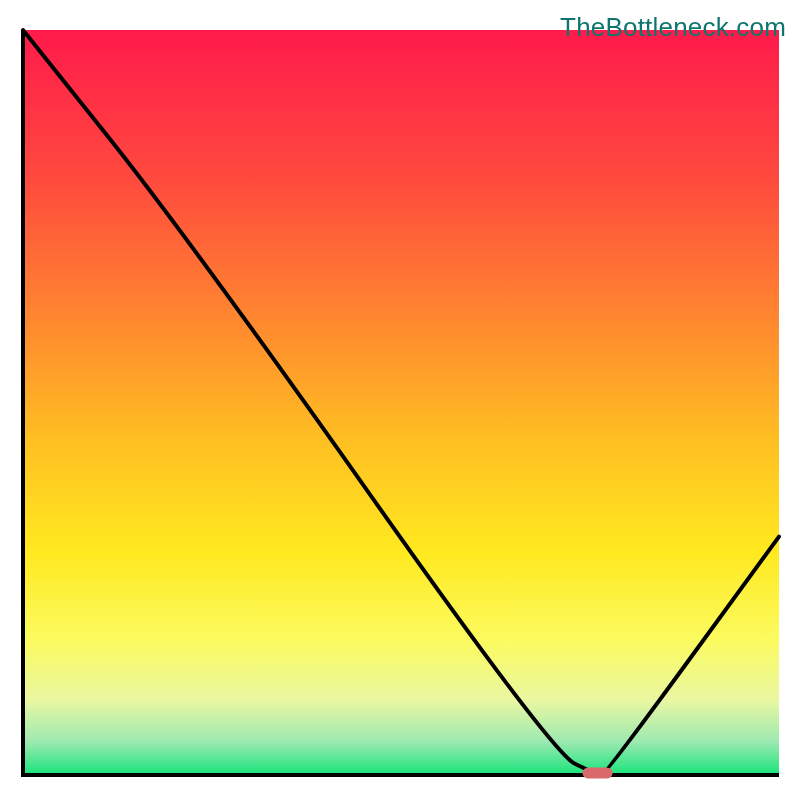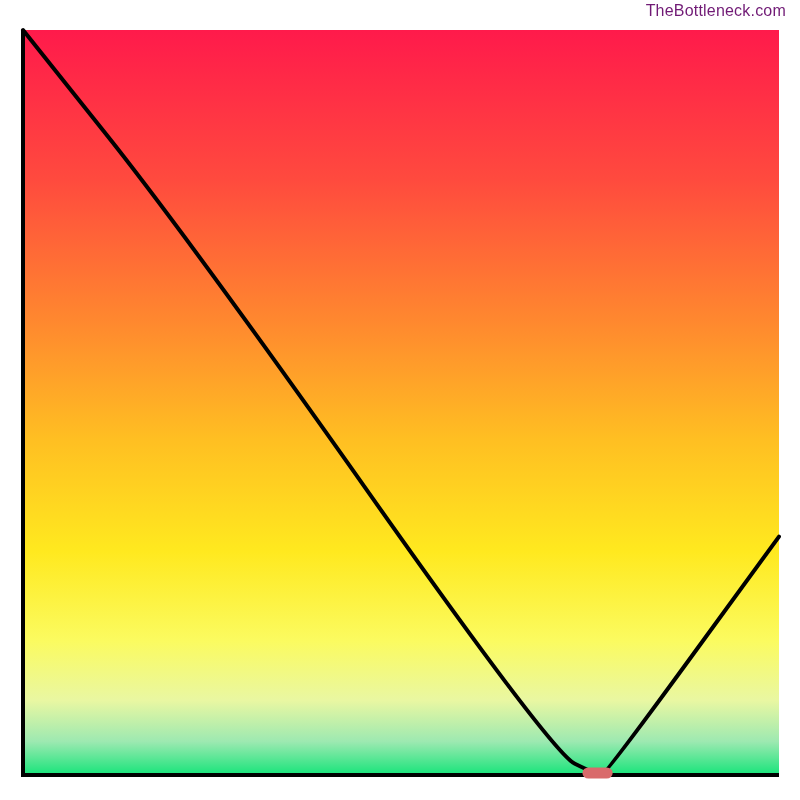--- a/index.html
+++ b/index.html
@@ -11,25 +11,25 @@
     font-family: Arial, Helvetica, sans-serif;
     overflow: hidden;
   }
   .wrap {
     position: relative;
     width: 800px;
     height: 800px;
   }
   .attribution {
     position: absolute;
-    top: 2px;
+    top: 12px;
     right: 14px;
-    font-size: 16px;
+    font-size: 26px;
     font-weight: 500;
-    color: #701a75;
+    color: #0f766e;
     letter-spacing: 0.2px;
   }
   svg {
     display: block;
   }
 </style>
 </head>
 <body>
 
 <div class="wrap">

